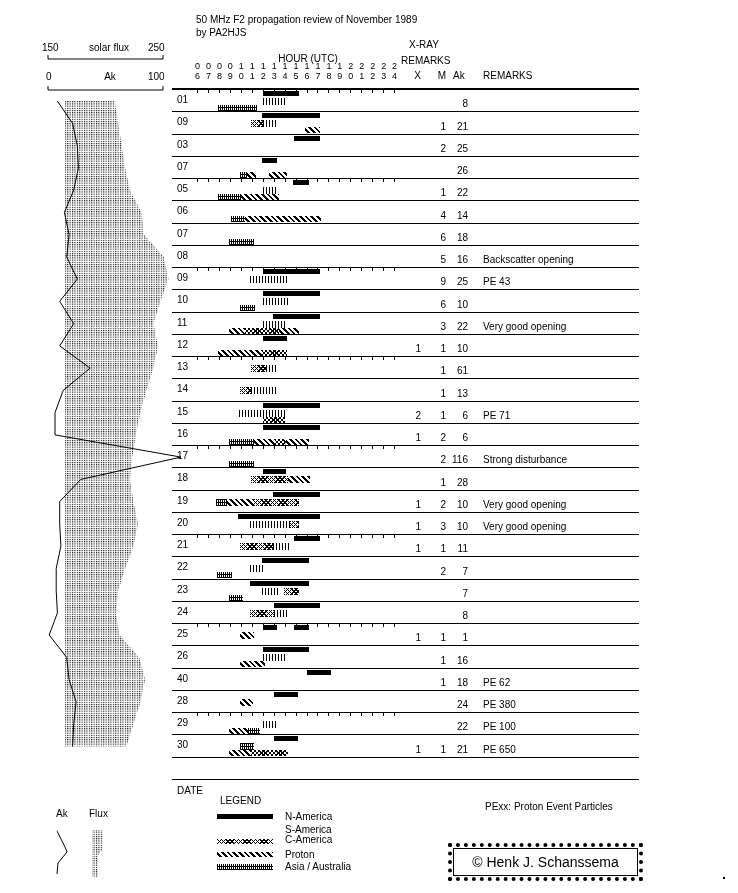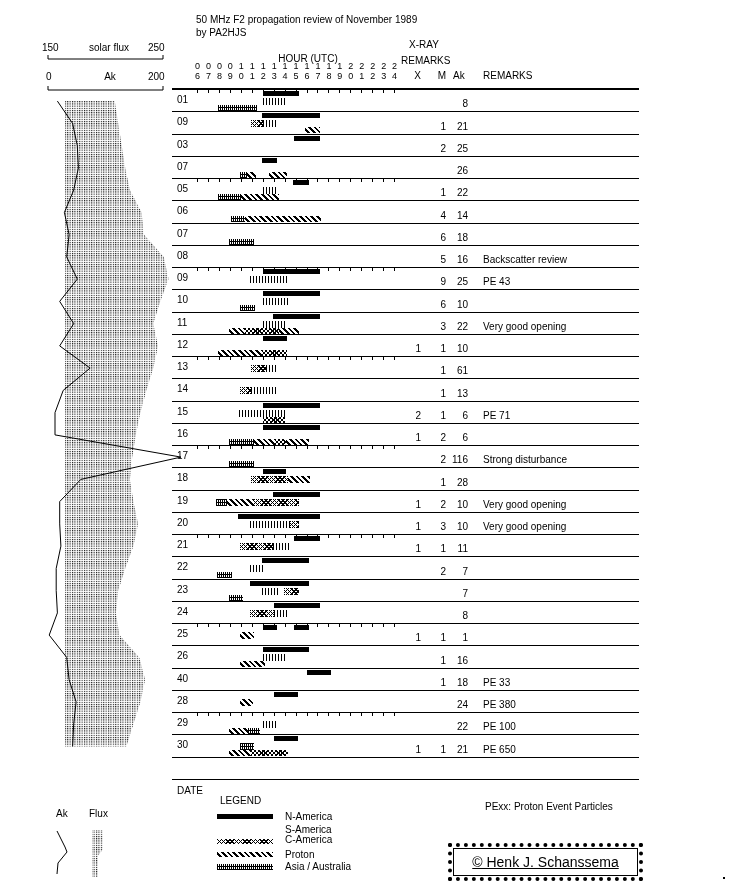--- a/index.html
+++ b/index.html
@@ -15,21 +15,21 @@
   .pat-n_america{background:#000;}
   .pat-s_america{background:repeating-linear-gradient(90deg,#000 0 1px,transparent 1px 3px);}
   .pat-c_america{background:
       repeating-linear-gradient(45deg,#000 0 1px,transparent 1px 3px),
       repeating-linear-gradient(135deg,#000 0 1px,transparent 1px 3px);}
   .pat-africa{background:repeating-linear-gradient(45deg,transparent 0 2px,#000 2px 4px);}
   .pat-asia_australia{background:
       repeating-linear-gradient(90deg,#000 0 1px,transparent 1px 2px),
       repeating-linear-gradient(0deg,#000 0 1px,transparent 1px 3px);}
   .sw-blank{background:none;}
-  .cbox{position:absolute;left:448px;top:843px;width:185px;border:4px dotted #000;padding:1px;text-decoration:underline;}
+  .cbox{position:absolute;left:448px;top:843px;width:185px;border:4px dotted #000;padding:1px;}
   .cbox-inner{border:1px solid #000;text-align:center;font-size:14px;padding:5px 4px;}
   .title{font-size:10px;}
 </style>
 </head>
 <body>
 
 <div class="page">
 
   <div id="chartbox" class="abs" style="left:0;top:0;">
       <svg width="738" height="893" viewBox="0 0 738 893" style="display:block">
@@ -49,21 +49,21 @@
 
   <div class="abs title" style="left:196px;top:14px;">50 MHz F2 propagation review of November 1989</div>
   <div class="abs title" style="left:196px;top:27px;">by PA2HJS</div>
 
   <div class="abs" style="left:42px;top:42px;">150</div>
   <div class="abs ctr" style="left:83px;top:42px;width:52px;">solar flux</div>
   <div class="abs" style="left:148px;top:42px;">250</div>
 
   <div class="abs" style="left:46px;top:71px;">0</div>
   <div class="abs ctr" style="left:95px;top:71px;width:30px;">Ak</div>
-  <div class="abs" style="left:148px;top:71px;">200</div>
+  <div class="abs" style="left:148px;top:71px;">100</div>
 
   <div class="abs ctr" style="left:272px;top:53px;width:72px;">HOUR (UTC)</div>
   <div class="abs ctr" style="left:401px;top:39px;width:46px;">X-RAY</div>
   <div class="abs ctr" style="left:401px;top:55px;width:46px;">REMARKS</div>
   <div class="abs rgt" style="left:405px;top:70px;width:16px;">X</div>
   <div class="abs rgt" style="left:430px;top:70px;width:16px;">M</div>
   <div class="abs" style="left:453px;top:70px;">Ak</div>
   <div class="abs" style="left:483px;top:70px;">REMARKS</div>
 
   <div id="hourcols">
@@ -327,21 +327,21 @@
       <div class="abs bar pat-africa" style="left: 245.18px; top: 216.25px; width: 75.555px; height: 6px;"></div>
       <div class="abs" style="left: 430px; top: 209.5px; width: 16px; text-align: right;">4</div>
       <div class="abs" style="left: 442px; top: 209.5px; width: 26px; text-align: right;">14</div>
       <div class="abs" style="left: 177px; top: 227.5px;">07</div>
       <div class="abs bar pat-asia_australia" style="left: 228.755px; top: 238.5px; width: 25.185px; height: 6px;"></div>
       <div class="abs" style="left: 430px; top: 231.75px; width: 16px; text-align: right;">6</div>
       <div class="abs" style="left: 442px; top: 231.75px; width: 26px; text-align: right;">18</div>
       <div class="abs" style="left: 177px; top: 249.75px;">08</div>
       <div class="abs" style="left: 430px; top: 254px; width: 16px; text-align: right;">5</div>
       <div class="abs" style="left: 442px; top: 254px; width: 26px; text-align: right;">16</div>
-      <div class="abs" style="left: 483px; top: 254px;">Backscatter review</div>
+      <div class="abs" style="left: 483px; top: 254px;">Backscatter opening</div>
       <div class="abs" style="left: 177px; top: 272px;">09</div>
       <div class="abs bar pat-n_america" style="left: 262.7px; top: 269px; width: 56.94px; height: 5px;"></div>
       <div class="abs bar pat-s_america" style="left: 249.56px; top: 276px; width: 37.23px; height: 7px;"></div>
       <div class="abs" style="left: 430px; top: 276.25px; width: 16px; text-align: right;">9</div>
       <div class="abs" style="left: 442px; top: 276.25px; width: 26px; text-align: right;">25</div>
       <div class="abs" style="left: 483px; top: 276.25px;">PE 43</div>
       <div class="abs" style="left: 177px; top: 294.25px;">10</div>
       <div class="abs bar pat-n_america" style="left: 262.7px; top: 291.25px; width: 56.94px; height: 5px;"></div>
       <div class="abs bar pat-s_america" style="left: 262.7px; top: 298.25px; width: 25.185px; height: 7px;"></div>
       <div class="abs bar pat-asia_australia" style="left: 239.705px; top: 305.25px; width: 15.33px; height: 6px;"></div>
@@ -452,21 +452,21 @@
       <div class="abs" style="left: 177px; top: 650.25px;">26</div>
       <div class="abs bar pat-n_america" style="left: 262.7px; top: 647.25px; width: 45.99px; height: 5px;"></div>
       <div class="abs bar pat-s_america" style="left: 262.7px; top: 654.25px; width: 24.09px; height: 7px;"></div>
       <div class="abs bar pat-africa" style="left: 239.705px; top: 661.25px; width: 25.185px; height: 6px;"></div>
       <div class="abs" style="left: 430px; top: 654.5px; width: 16px; text-align: right;">1</div>
       <div class="abs" style="left: 442px; top: 654.5px; width: 26px; text-align: right;">16</div>
       <div class="abs" style="left: 177px; top: 672.5px;">40</div>
       <div class="abs bar pat-n_america" style="left: 306.5px; top: 669.5px; width: 24.09px; height: 5px;"></div>
       <div class="abs" style="left: 430px; top: 676.75px; width: 16px; text-align: right;">1</div>
       <div class="abs" style="left: 442px; top: 676.75px; width: 26px; text-align: right;">18</div>
-      <div class="abs" style="left: 483px; top: 676.75px;">PE 33</div>
+      <div class="abs" style="left: 483px; top: 676.75px;">PE 62</div>
       <div class="abs" style="left: 177px; top: 694.75px;">28</div>
       <div class="abs bar pat-n_america" style="left: 273.65px; top: 691.75px; width: 24.09px; height: 5px;"></div>
       <div class="abs bar pat-africa" style="left: 239.705px; top: 698.75px; width: 13.14px; height: 7px;"></div>
       <div class="abs" style="left: 442px; top: 699px; width: 26px; text-align: right;">24</div>
       <div class="abs" style="left: 483px; top: 699px;">PE 380</div>
       <div class="abs" style="left: 177px; top: 717px;">29</div>
       <div class="abs bar pat-s_america" style="left: 262.7px; top: 721px; width: 15.33px; height: 7px;"></div>
       <div class="abs bar pat-africa" style="left: 228.755px; top: 728px; width: 19.71px; height: 6px;"></div>
       <div class="abs bar pat-asia_australia" style="left: 248.465px; top: 728px; width: 12.045px; height: 6px;"></div>
       <div class="abs" style="left: 442px; top: 721.25px; width: 26px; text-align: right;">22</div>

